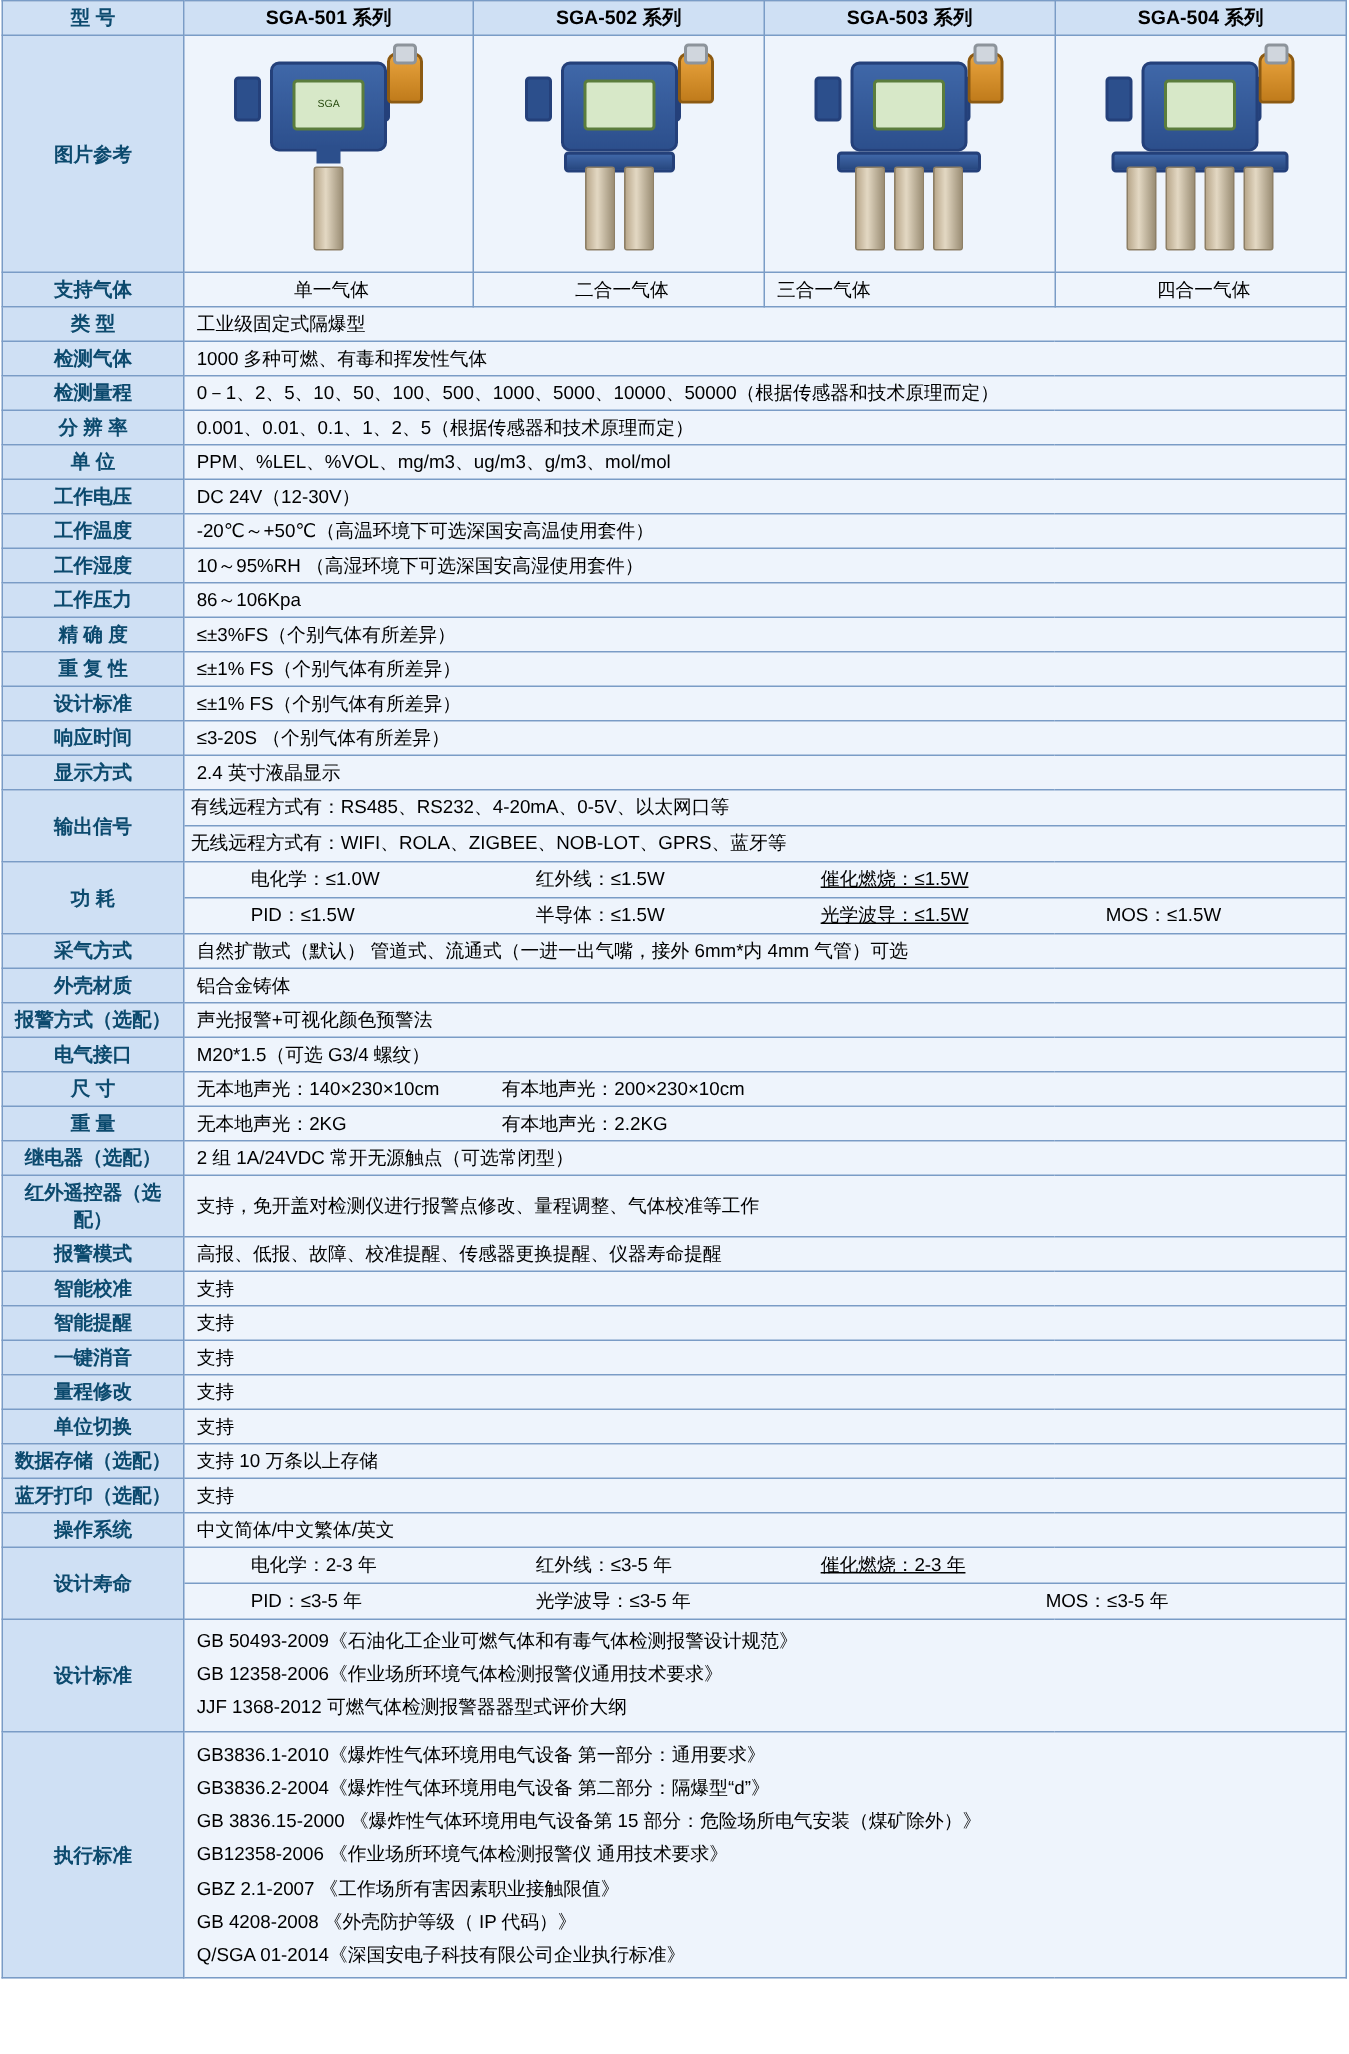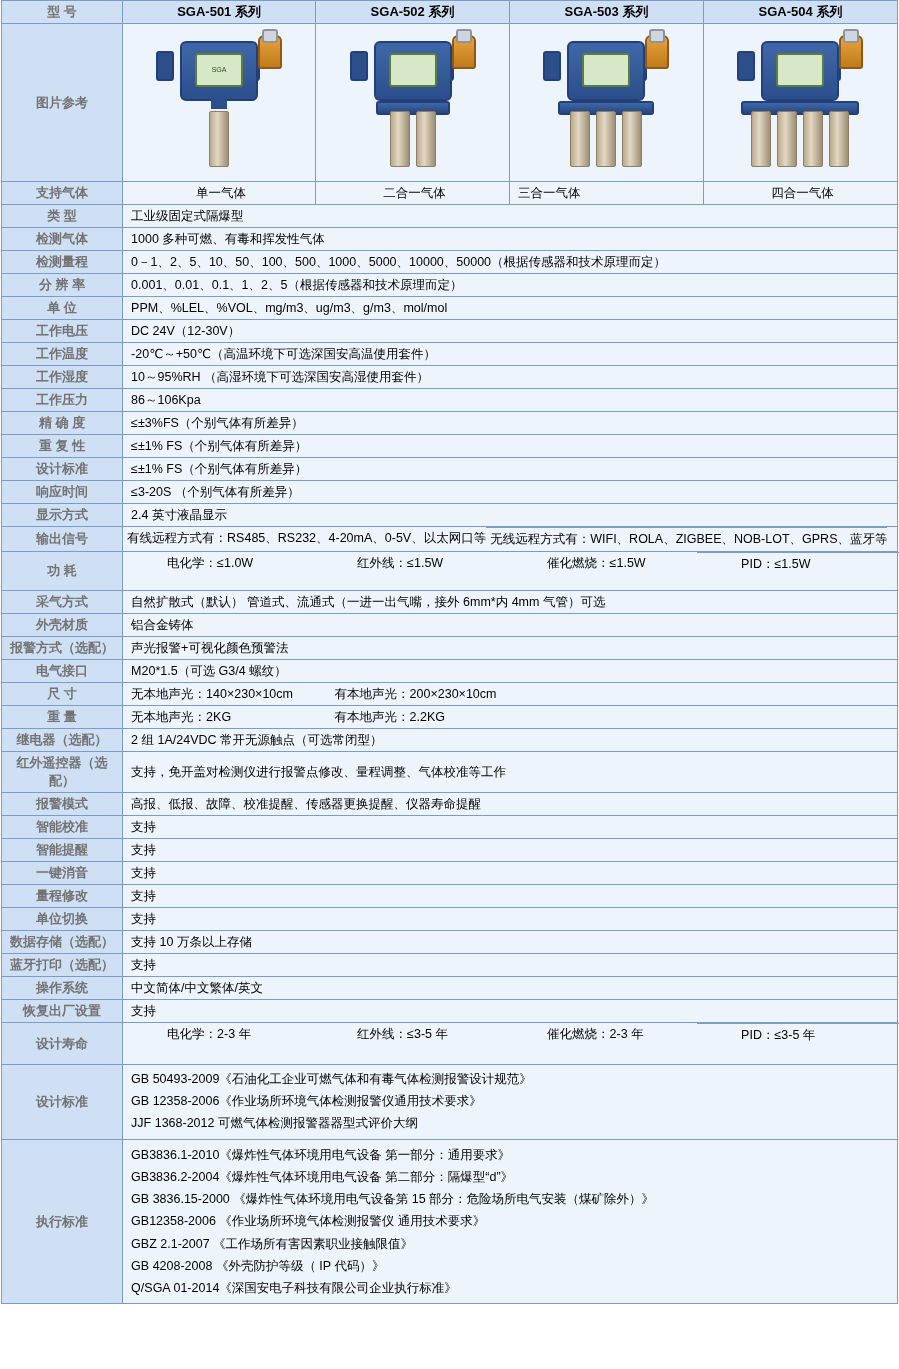--- a/index.html
+++ b/index.html
@@ -1,31 +1,31 @@
 <!DOCTYPE html>
 <html><head>
 <meta charset="utf-8">
 <style>
   html,body{margin:0;padding:0;background:#fff;}
   body{font-family:"Liberation Sans","DejaVu Sans",sans-serif;}
   #sheet{width:899px;height:1369px;position:relative;overflow:hidden;background:#fff;}
   table{border-collapse:collapse;width:897px;margin:0 1px;table-layout:fixed;}
   td{border:1px solid #7a9cc6;font-size:12.5px;color:#000;vertical-align:middle;padding:2px 4px;}
-  td.lbl{background:#cfe0f4;text-align:center;font-weight:bold;font-size:13px;color:#737373;width:118px;}
+  td.lbl{background:#cfe0f4;text-align:center;font-weight:bold;font-size:13px;color:#0c4a6e;width:118px;}
   td.val{background:#eef4fc;padding-left:8px;}
   td.head{background:#cfe0f4;text-align:center;font-weight:bold;font-size:13px;}
   td.imgcell{background:#eef4fc;text-align:center;padding:3px;}
-  .sub{display:flex;flex-direction:row;}
+  .sub{display:flex;flex-direction:column;}
   .sub>div{padding:3px 0 3px 4px;}
   .sub>div+div{border-top:1px solid #7a9cc6;}
   .cols{display:flex;}
   .cols>span{display:inline-block;margin-left:40px;}
   .w1{width:150px;}
   .w2{width:150px;}
-  .w3{width:150px;}
+  .w3{width:150px;text-decoration:underline;}
   
   .dev{display:inline-block;position:relative;width:150px;height:148px;}
   .dev .head-box{position:absolute;left:50%;transform:translateX(-50%);top:14px;width:74px;height:56px;background:linear-gradient(180deg,#3f67a8,#2c4f8c);border:2px solid #24407a;border-radius:6px;}
   .dev .screen{position:absolute;left:50%;transform:translateX(-50%);top:26px;width:44px;height:30px;background:#d7e8c8;border:2px solid #5b7d3d;border-radius:3px;font-size:7px;color:#2b4d12;text-align:center;line-height:30px;}
   .dev .ear{position:absolute;top:24px;width:14px;height:26px;background:#2c4f8c;border:2px solid #24407a;border-radius:3px;}
   .dev .ear.l{left:12px;}
   .dev .ear.r{right:34px;}
   .dev .lamp{position:absolute;right:12px;top:8px;width:20px;height:30px;background:linear-gradient(180deg,#e8a33d,#c07b1b);border:2px solid #8c5a12;border-radius:6px 6px 3px 3px;}
   .dev .lamp:after{content:"";position:absolute;left:2px;top:-8px;width:12px;height:10px;background:#d0d6dd;border:2px solid #8d949b;border-radius:3px;}
   .dev .bar{position:absolute;left:50%;transform:translateX(-50%);top:74px;height:10px;background:linear-gradient(180deg,#3f67a8,#27477f);border:2px solid #24407a;border-radius:3px;}
@@ -281,24 +281,20 @@
           <td class="val" colspan="4">支持 10 万条以上存储</td>
         </tr>
   <tr>
           <td class="lbl">蓝牙打印（选配）</td>
           <td class="val" colspan="4">支持</td>
         </tr>
   <tr>
           <td class="lbl">操作系统</td>
           <td class="val" colspan="4">中文简体/中文繁体/英文</td>
         </tr>
-  <tr>
-          <td class="lbl">恢复出厂设置</td>
-          <td class="val" colspan="4">支持</td>
-        </tr>
 
   <tr>
     <td class="lbl">设计寿命</td>
     <td class="val" colspan="4" style="padding:0">
       <div class="sub">
         <div class="cols">
           <span class="w1">电化学：2-3 年</span>
           <span class="w2">红外线：≤3-5 年</span>
           <span class="w3">催化燃烧：2-3 年</span>
         </div>

